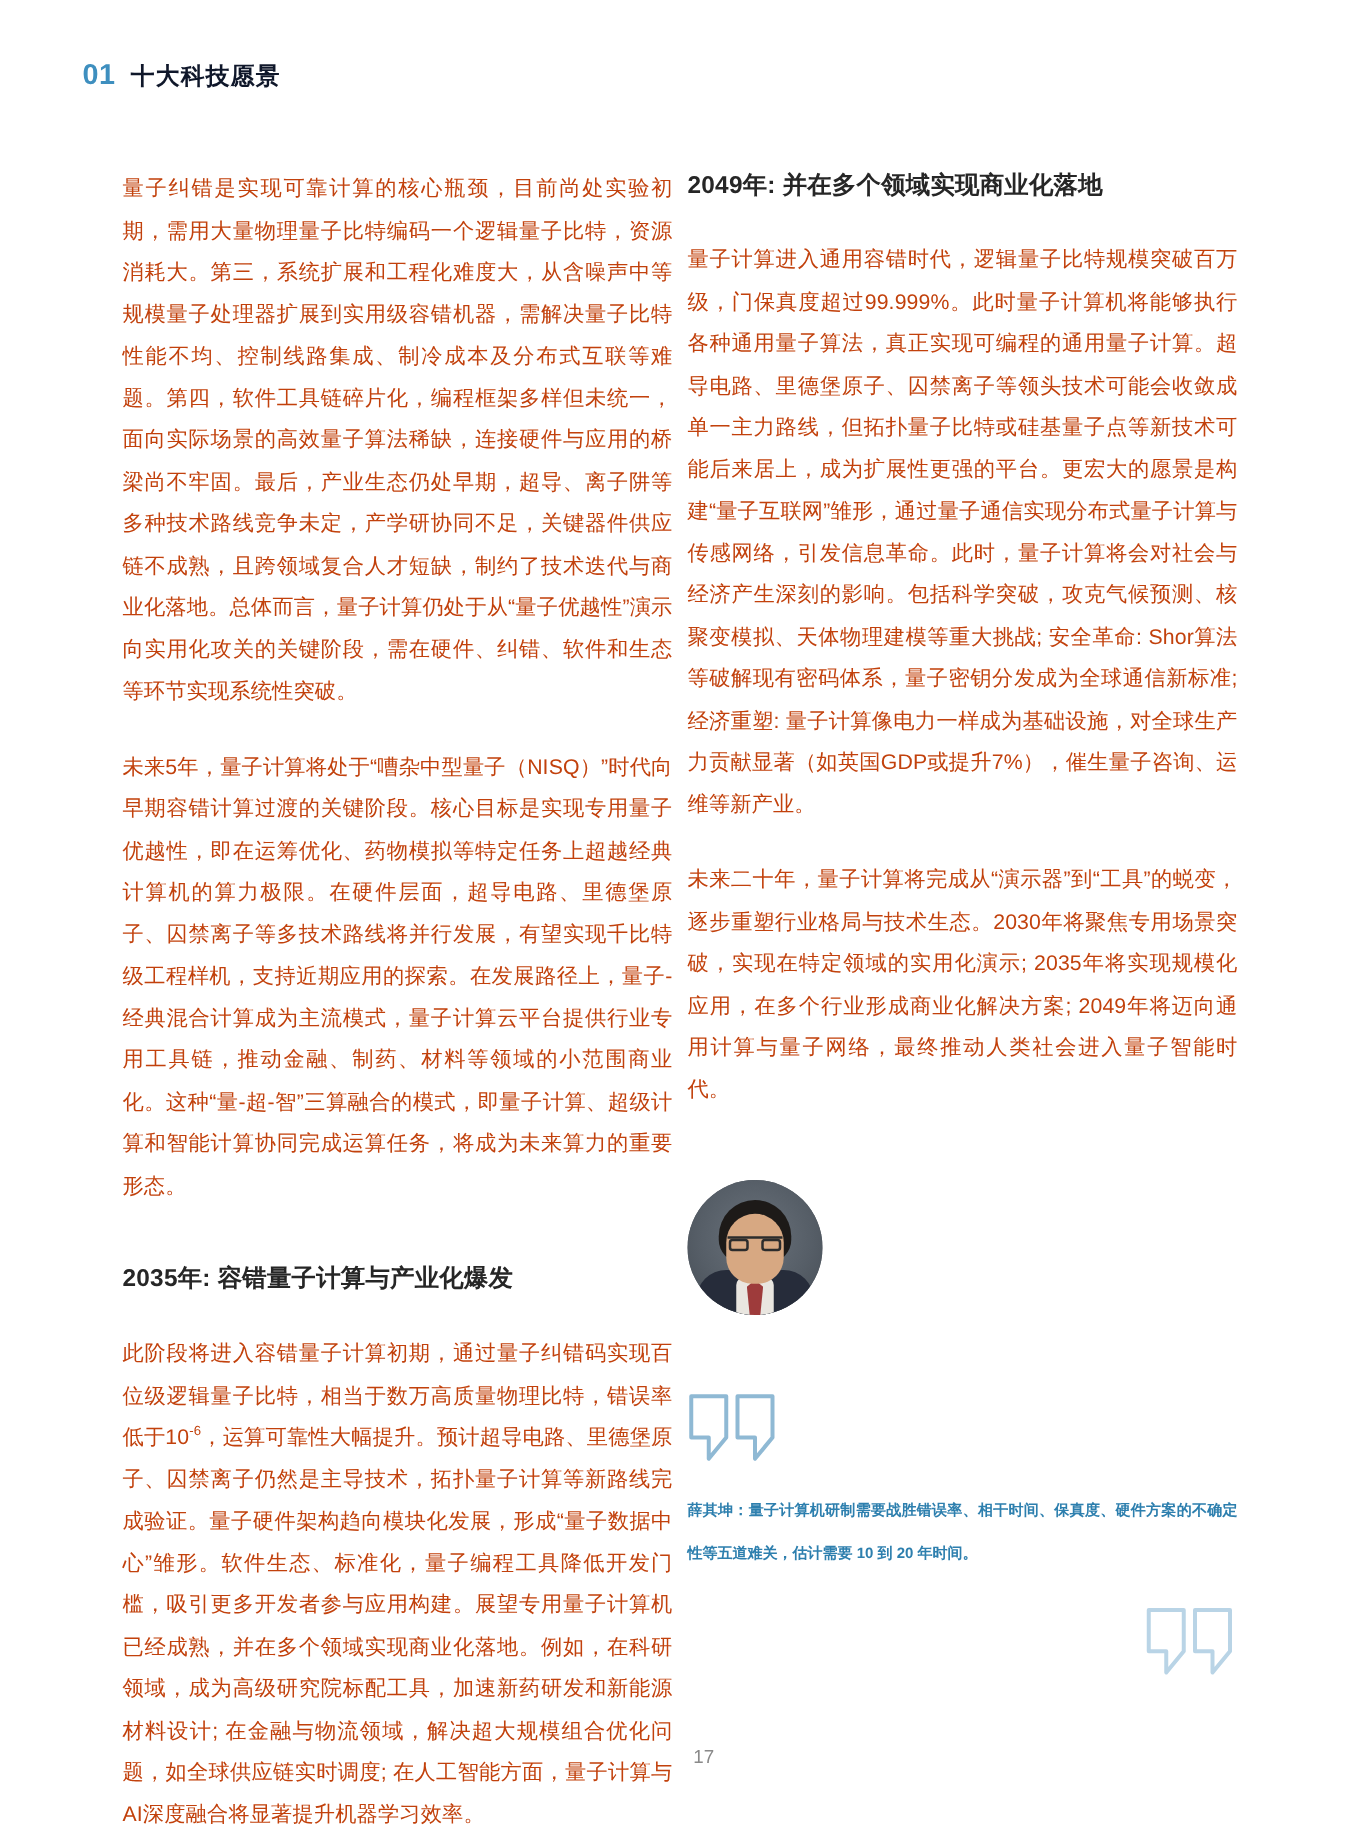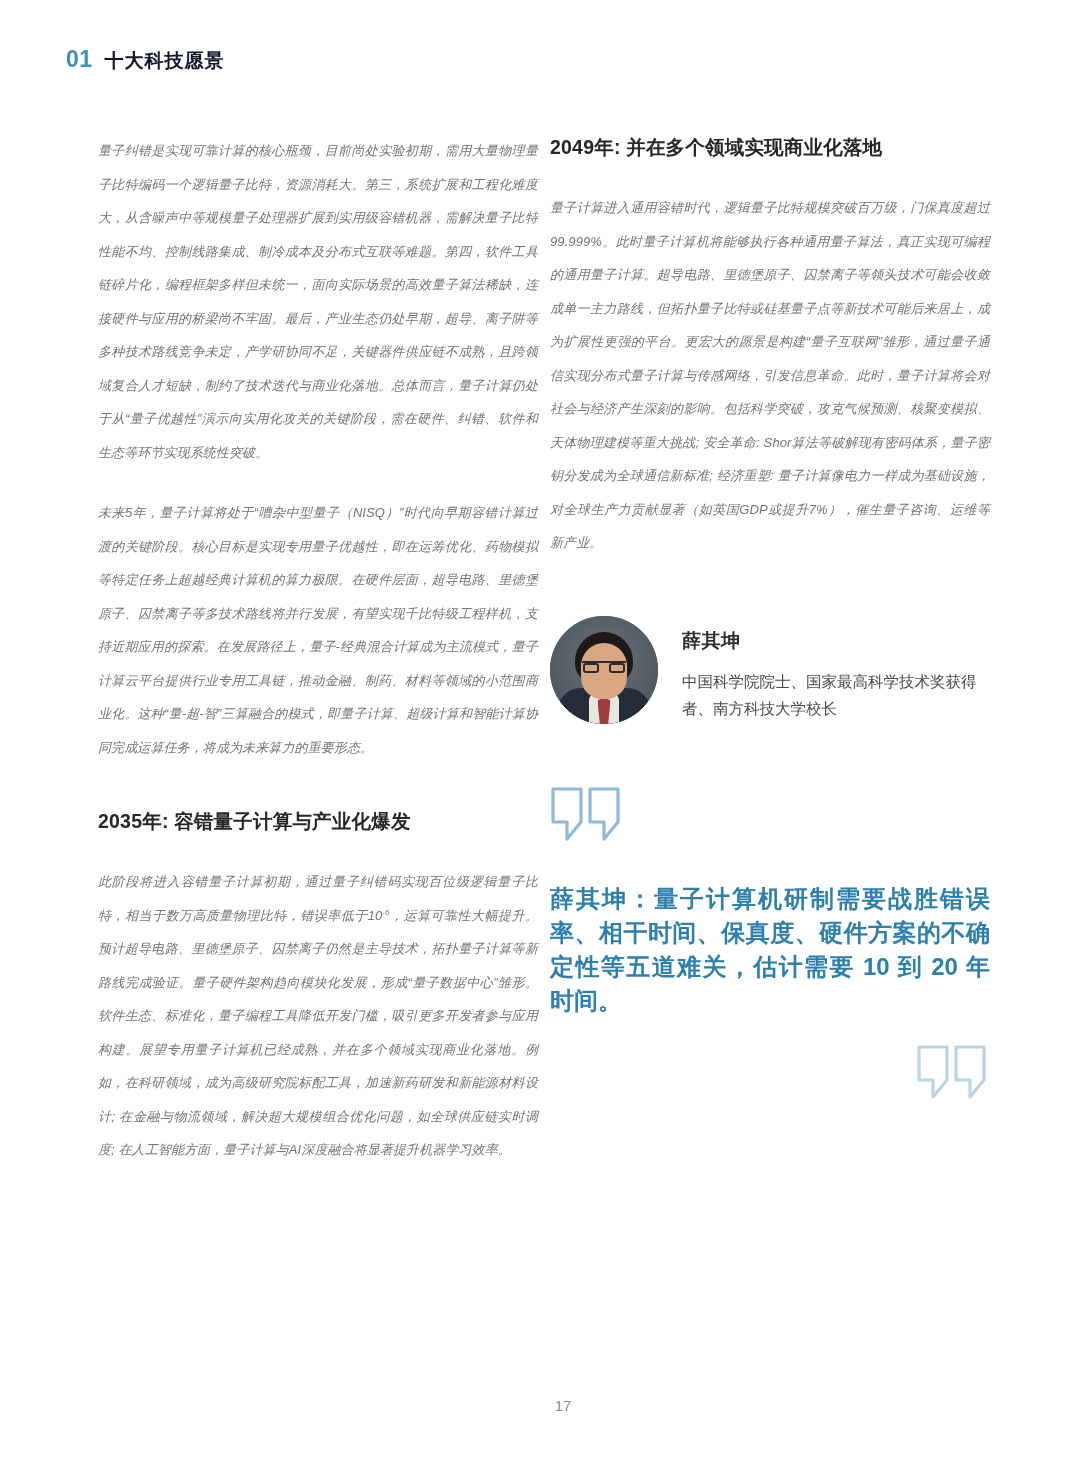--- a/index.html
+++ b/index.html
@@ -51,27 +51,26 @@
   }
   .col {
     width: 440px;
     box-sizing: border-box;
   }
   .col-left  { margin-left: 98px; }
   .col-right { margin-left: 12px; }
 
   p.body {
     margin: 0 0 0 0;
-    font-size: 13px;
+    font-size: 17px;
     line-height: 33.5px;
-    color: #737373;
+    color: #c2410c;
     text-align: justify;
     text-justify: inter-ideograph;
     letter-spacing: 0.1px;
-    font-style: italic;
   }
   p.body + p.body { margin-top: 27px; }
 
   h2.sec {
     margin: 44px 0 30px 0;
     font-size: 19.5px;
     font-weight: 700;
     color: #262626;
     letter-spacing: 0.2px;
   }
@@ -178,22 +177,22 @@
     color: #4a4a4a;
     max-width: 310px;
   }
 
   
   .quote-block { margin-top: 62px; position: relative; }
   .quote-mark-open  { display: block; }
   .quote-mark-close { display: block; text-align: right; margin-top: 26px; }
 
   .quote-text {
-    margin-top: 36px;
-    font-size: 24px;
+    margin-top: 16px;
+    font-size: 12px;
     line-height: 34px;
     color: #2d7fae;
     font-weight: 700;
     text-align: justify;
     text-justify: inter-ideograph;
   }
 
   
   .pagenum {
     position: absolute;
@@ -228,35 +227,32 @@
 
       <p class="body"><span>此阶段将进入容错量子计算初期，通过量子纠错码实现百位级逻辑量子比特，相当于数万高质量物理比特，错误率低于10</span><sup class="exp">-6</sup><span>，运算可靠性大幅提升。预计超导电路、里德堡原子、囚禁离子仍然是主导技术，拓扑量子计算等新路线完成验证。量子硬件架构趋向模块化发展，形成“量子数据中心”雏形。软件生态、标准化，量子编程工具降低开发门槛，吸引更多开发者参与应用构建。展望专用量子计算机已经成熟，并在多个领域实现商业化落地。例如，在科研领域，成为高级研究院标配工具，加速新药研发和新能源材料设计; 在金融与物流领域，解决超大规模组合优化问题，如全球供应链实时调度; 在人工智能方面，量子计算与AI深度融合将显著提升机器学习效率。</span></p>
     </div>
 
     <div class="col col-right">
 
       <h2 class="sec first">2049年: 并在多个领域实现商业化落地</h2>
 
       <p class="body">量子计算进入通用容错时代，逻辑量子比特规模突破百万级，门保真度超过99.999%。此时量子计算机将能够执行各种通用量子算法，真正实现可编程的通用量子计算。超导电路、里德堡原子、囚禁离子等领头技术可能会收敛成单一主力路线，但拓扑量子比特或硅基量子点等新技术可能后来居上，成为扩展性更强的平台。更宏大的愿景是构建“量子互联网”雏形，通过量子通信实现分布式量子计算与传感网络，引发信息革命。此时，量子计算将会对社会与经济产生深刻的影响。包括科学突破，攻克气候预测、核聚变模拟、天体物理建模等重大挑战; 安全革命: Shor算法等破解现有密码体系，量子密钥分发成为全球通信新标准; 经济重塑: 量子计算像电力一样成为基础设施，对全球生产力贡献显著（如英国GDP或提升7%），催生量子咨询、运维等新产业。</p>
 
+      <p class="body">未来二十年，量子计算将完成从“演示器”到“工具”的蜕变，逐步重塑行业格局与技术生态。2030年将聚焦专用场景突破，实现在特定领域的实用化演示; 2035年将实现规模化应用，在多个行业形成商业化解决方案; 2049年将迈向通用计算与量子网络，最终推动人类社会进入量子智能时代。</p>
 
       <div class="author">
         <div class="avatar">
           <span class="bg"></span>
           <span class="suit"></span>
           <span class="shirt"></span>
           <span class="tie"></span>
           <span class="hair"></span>
           <span class="face"></span>
           <span class="glasses"></span>
         </div>
-        <div class="author-meta">
-          <div class="author-name">薛其坤</div>
-          <div class="author-title">中国科学院院士、国家最高科学技术奖获得者、南方科技大学校长</div>
-        </div>
       </div>
 
       <div class="quote-block">
 
         <span class="quote-mark-open">
           <svg width="74" height="56" viewBox="0 0 74 56" fill="none" xmlns="http://www.w3.org/2000/svg" aria-hidden="true">
             <path d="M3 3 H31 V36 L17 53 V36 H3 Z" stroke="#8fb9d4" stroke-width="3.2" stroke-linejoin="round" fill="none"></path>
             <path d="M40 3 H68 V36 L54 53 V36 H40 Z" stroke="#8fb9d4" stroke-width="3.2" stroke-linejoin="round" fill="none"></path>
           </svg>
         </span>

